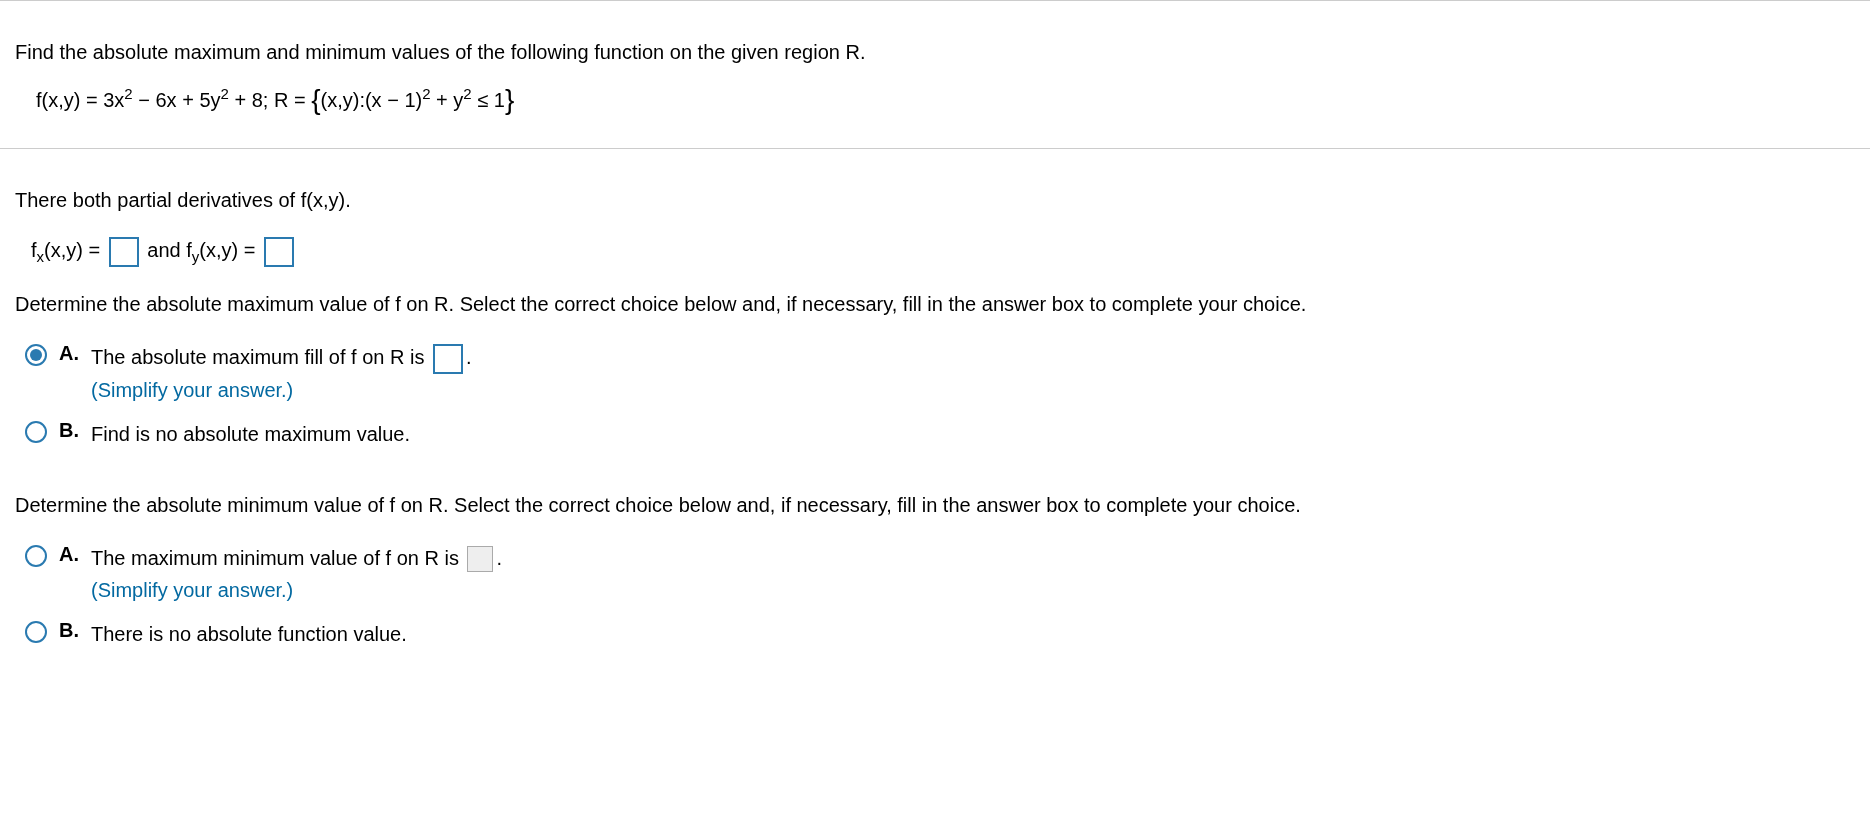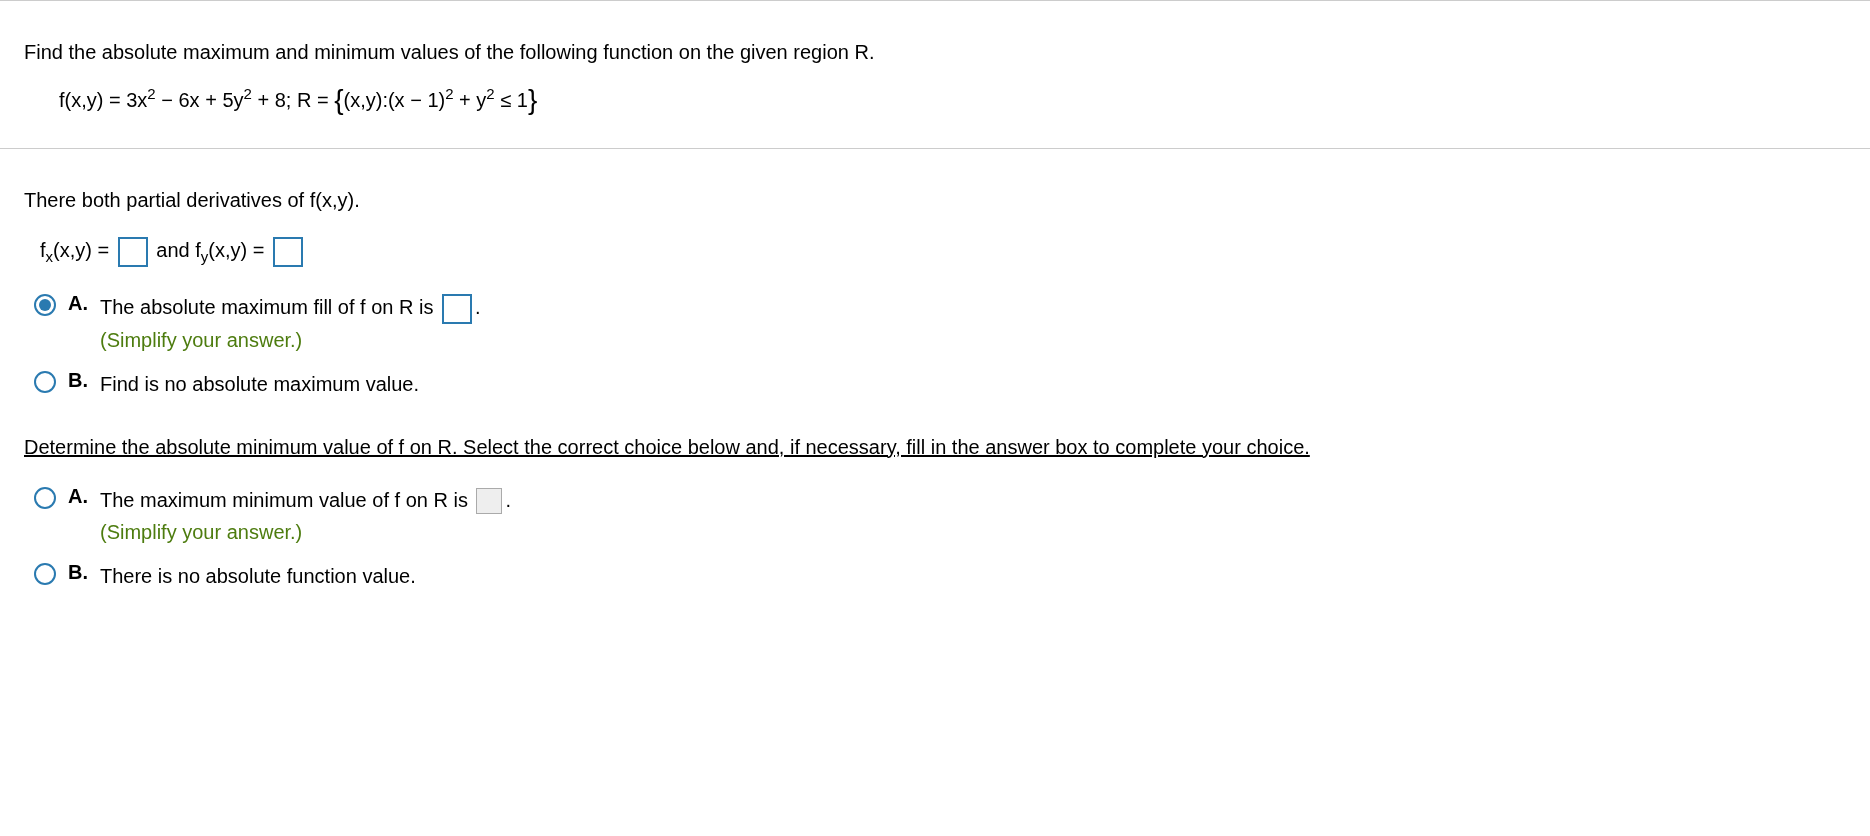--- a/index.html
+++ b/index.html
@@ -5,33 +5,33 @@
   body {
     margin: 0;
     padding: 0;
     font-family: Arial, Helvetica, sans-serif;
     font-size: 20px;
     color: #000;
     background: #fff;
     width: 1870px;
   }
   .container {
-    padding: 18px 24px;
+    padding: 18px 15px;
   }
   .hr {
     border: none;
     border-top: 1px solid #ccc;
     margin: 0;
   }
   .line {
     margin: 18px 0;
     line-height: 1.5;
   }
   .math-line {
-    margin: 22px 0 18px 35px;
+    margin: 22px 0 18px 21px;
     font-family: Arial, Helvetica, sans-serif;
   }
   .sup {
     font-size: 0.75em;
     vertical-align: super;
     line-height: 0;
   }
   .sub {
     font-size: 0.75em;
     vertical-align: sub;
@@ -90,21 +90,21 @@
     margin-right: 10px;
     margin-top: 3px;
     min-width: 22px;
   }
   .choice-text {
     flex: 1 1 auto;
     line-height: 1.6;
     margin-top: 2px;
   }
   .hint {
-    color: #4d7c0f;
+    color: #0369a1;
   }
   .partial-line {
     margin: 22px 16px;
   }
 </style>
 </head>
 <body>
 
 <hr class="hr">
 <div class="container">
@@ -119,39 +119,40 @@
 <hr class="hr">
 
 <div class="container">
 
   <div class="line">There both partial derivatives of f(x,y).</div>
 
   <div class="partial-line">
     <span>f</span><span class="sub">x</span><span>(x,y) = </span><span class="ansbox"></span><span> and f</span><span class="sub">y</span><span>(x,y) = </span><span class="ansbox"></span>
   </div>
 
+  <div class="line">Determine the absolute maximum value of f on R. Select the correct choice below and, if necessary, fill in the answer box to complete your choice.</div>
 
   <div class="choice-block">
     <div class="choice-row">
       <div class="radio selected"></div>
       <div class="choice-label">A.</div>
       <div class="choice-text">
         <span>The absolute maximum fill of f on R is </span><span class="ansbox"></span><span>.</span><br>
         <span class="hint">(Simplify your answer.)</span>
       </div>
     </div>
 
     <div class="choice-row">
       <div class="radio"></div>
       <div class="choice-label">B.</div>
       <div class="choice-text">Find is no absolute maximum value.</div>
     </div>
   </div>
 
-  <div class="line" style="margin-top:32px;text-decoration:underline;">Determine the absolute minimum value of f on R. Select the correct choice below and, if necessary, fill in the answer box to complete your choice.</div>
+  <div class="line" style="margin-top:40px;">Determine the absolute minimum value of f on R. Select the correct choice below and, if necessary, fill in the answer box to complete your choice.</div>
 
   <div class="choice-block">
     <div class="choice-row">
       <div class="radio"></div>
       <div class="choice-label">A.</div>
       <div class="choice-text">
         <span>The maximum minimum value of f on R is </span><span class="ansbox gray"></span><span>.</span><br>
         <span class="hint">(Simplify your answer.)</span>
       </div>
     </div>

